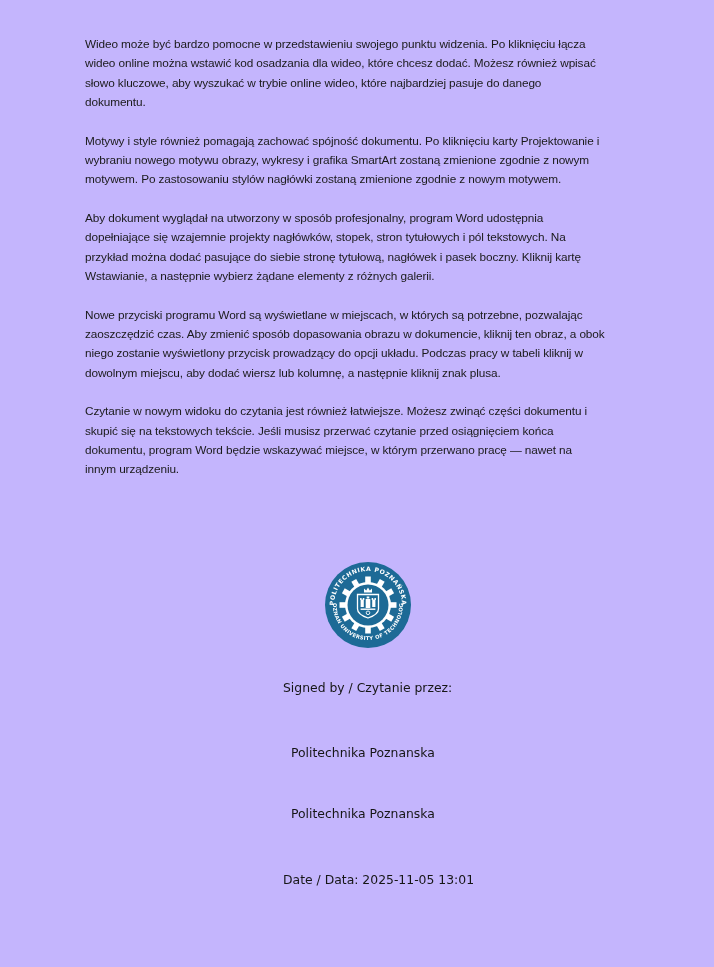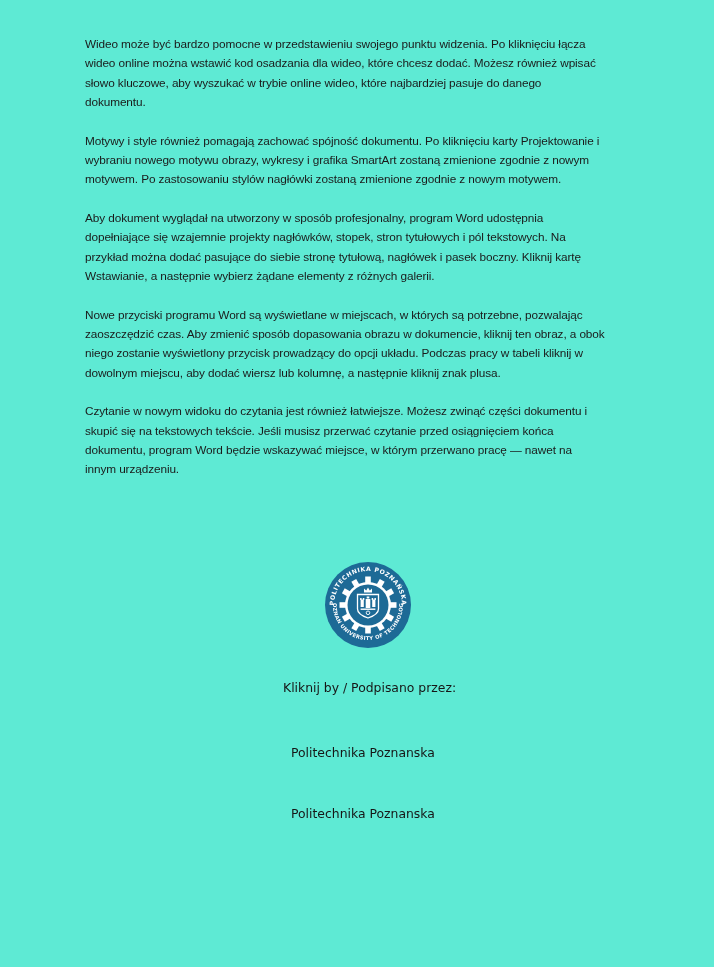--- a/index.html
+++ b/index.html
@@ -1,20 +1,20 @@
 <!DOCTYPE html>
 <html><head>
 <meta charset="utf-8">
 <style>
   html, body { margin: 0; padding: 0; background: #ffffff; }
   .page {
     position: relative;
     width: 714px;
     height: 967px;
-    background: #5eead4;
+    background: #c4b5fd;
     overflow: hidden;
     font-family: "Liberation Sans", sans-serif;
   }
   .doc-text {
     position: absolute;
     left: 85px;
     top: 35px;
     width: 600px;
     color: #1a1a1a;
     font-size: 11.8px;
@@ -124,18 +124,19 @@
         <rect x="50.4" y="37" width="1.5" height="2"></rect>
         <rect x="41.7" y="38" width="4.6" height="9"></rect>
         <rect x="42.7" y="35.5" width="2.6" height="2"></rect>
         <rect x="36.6" y="47.5" width="14.8" height="1.4"></rect>
       </g>
       <circle cx="44" cy="51.8" r="1.8" fill="none" stroke="#ffffff" stroke-width="0.9"></circle>
     </g>
   </svg>
 
   <div class="sig-block">
-    <div class="signed-by">Kliknij by / Podpisano przez:</div>
+    <div class="signed-by">Signed by / Czytanie przez:</div>
     <div class="signer">Politechnika Poznanska</div>
     <div class="signer">Politechnika Poznanska</div>
+    <div class="sig-date">Date / Data: 2025-11-05 13:01</div>
   </div>
 
 </div>
 
 </body></html>

